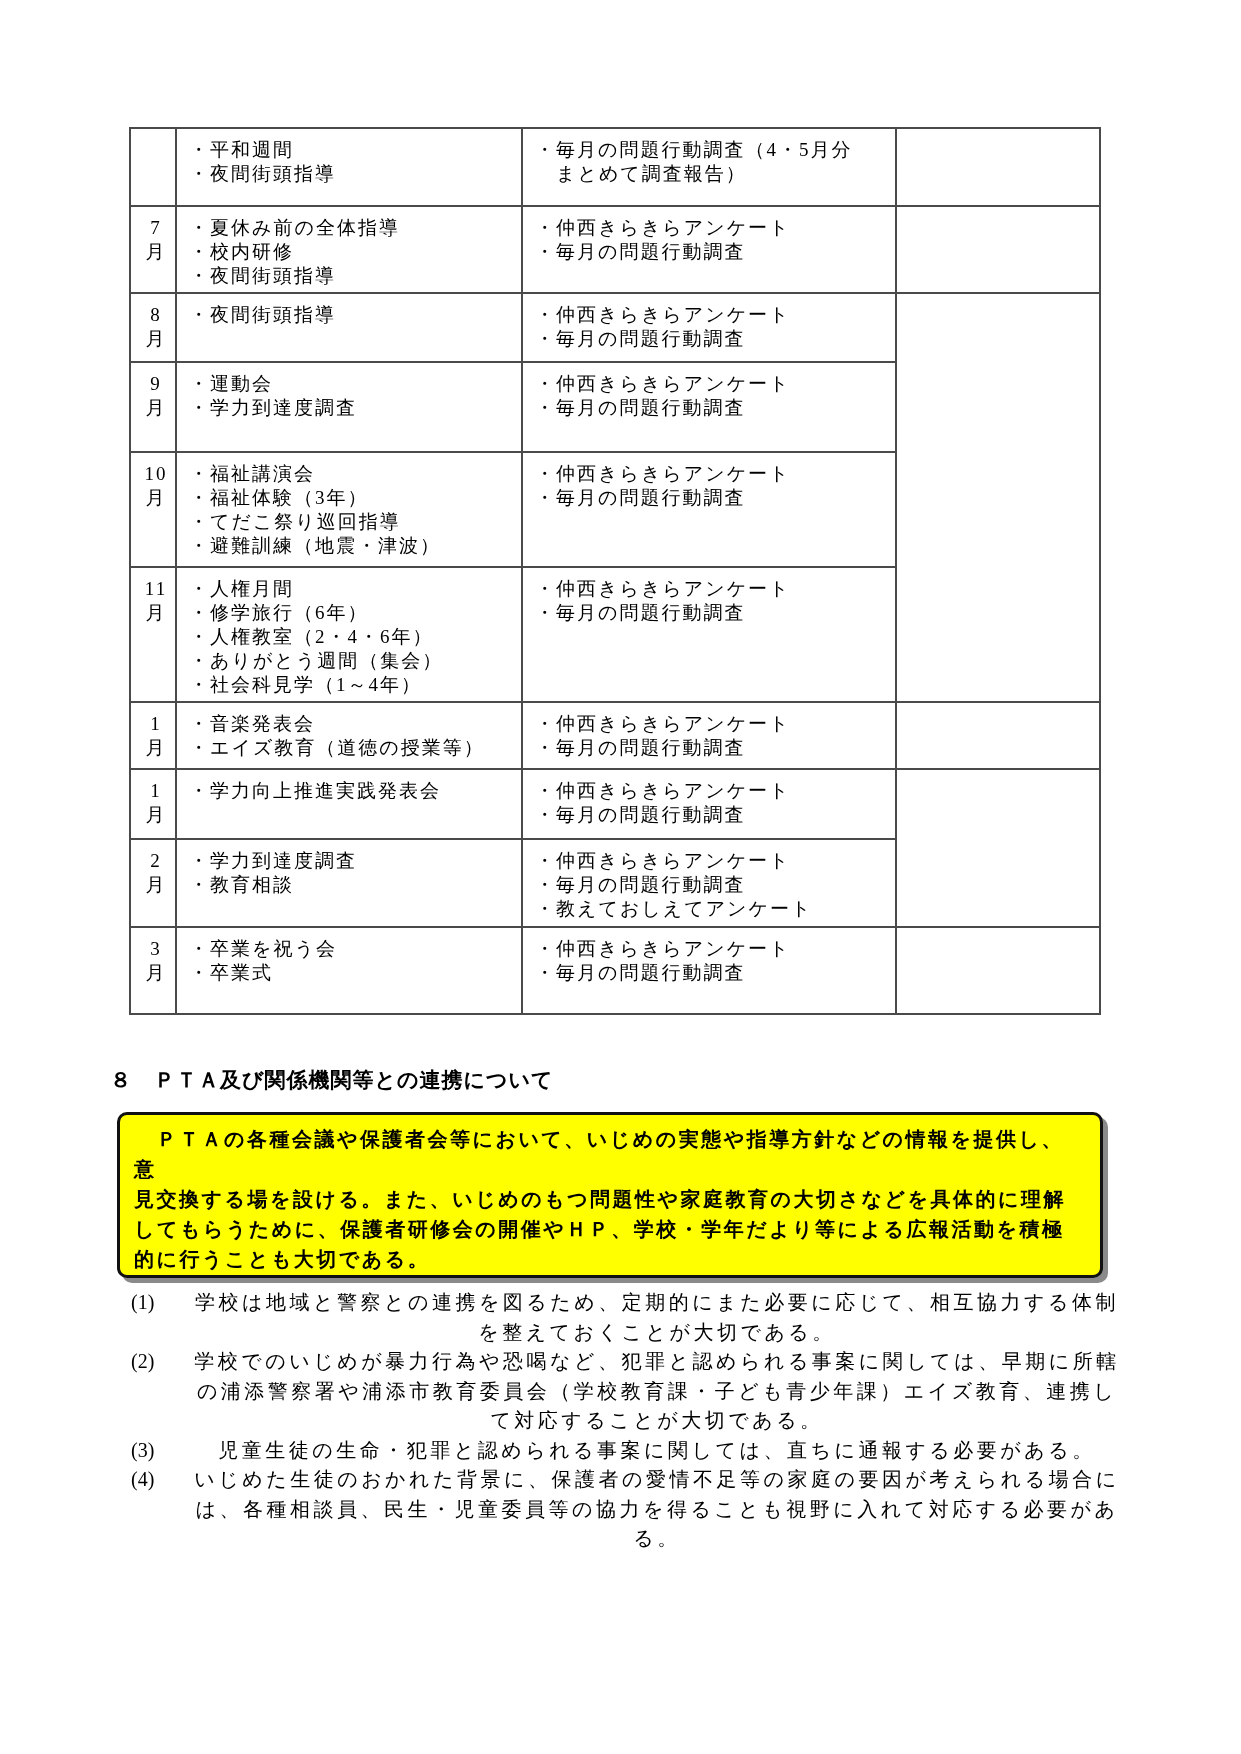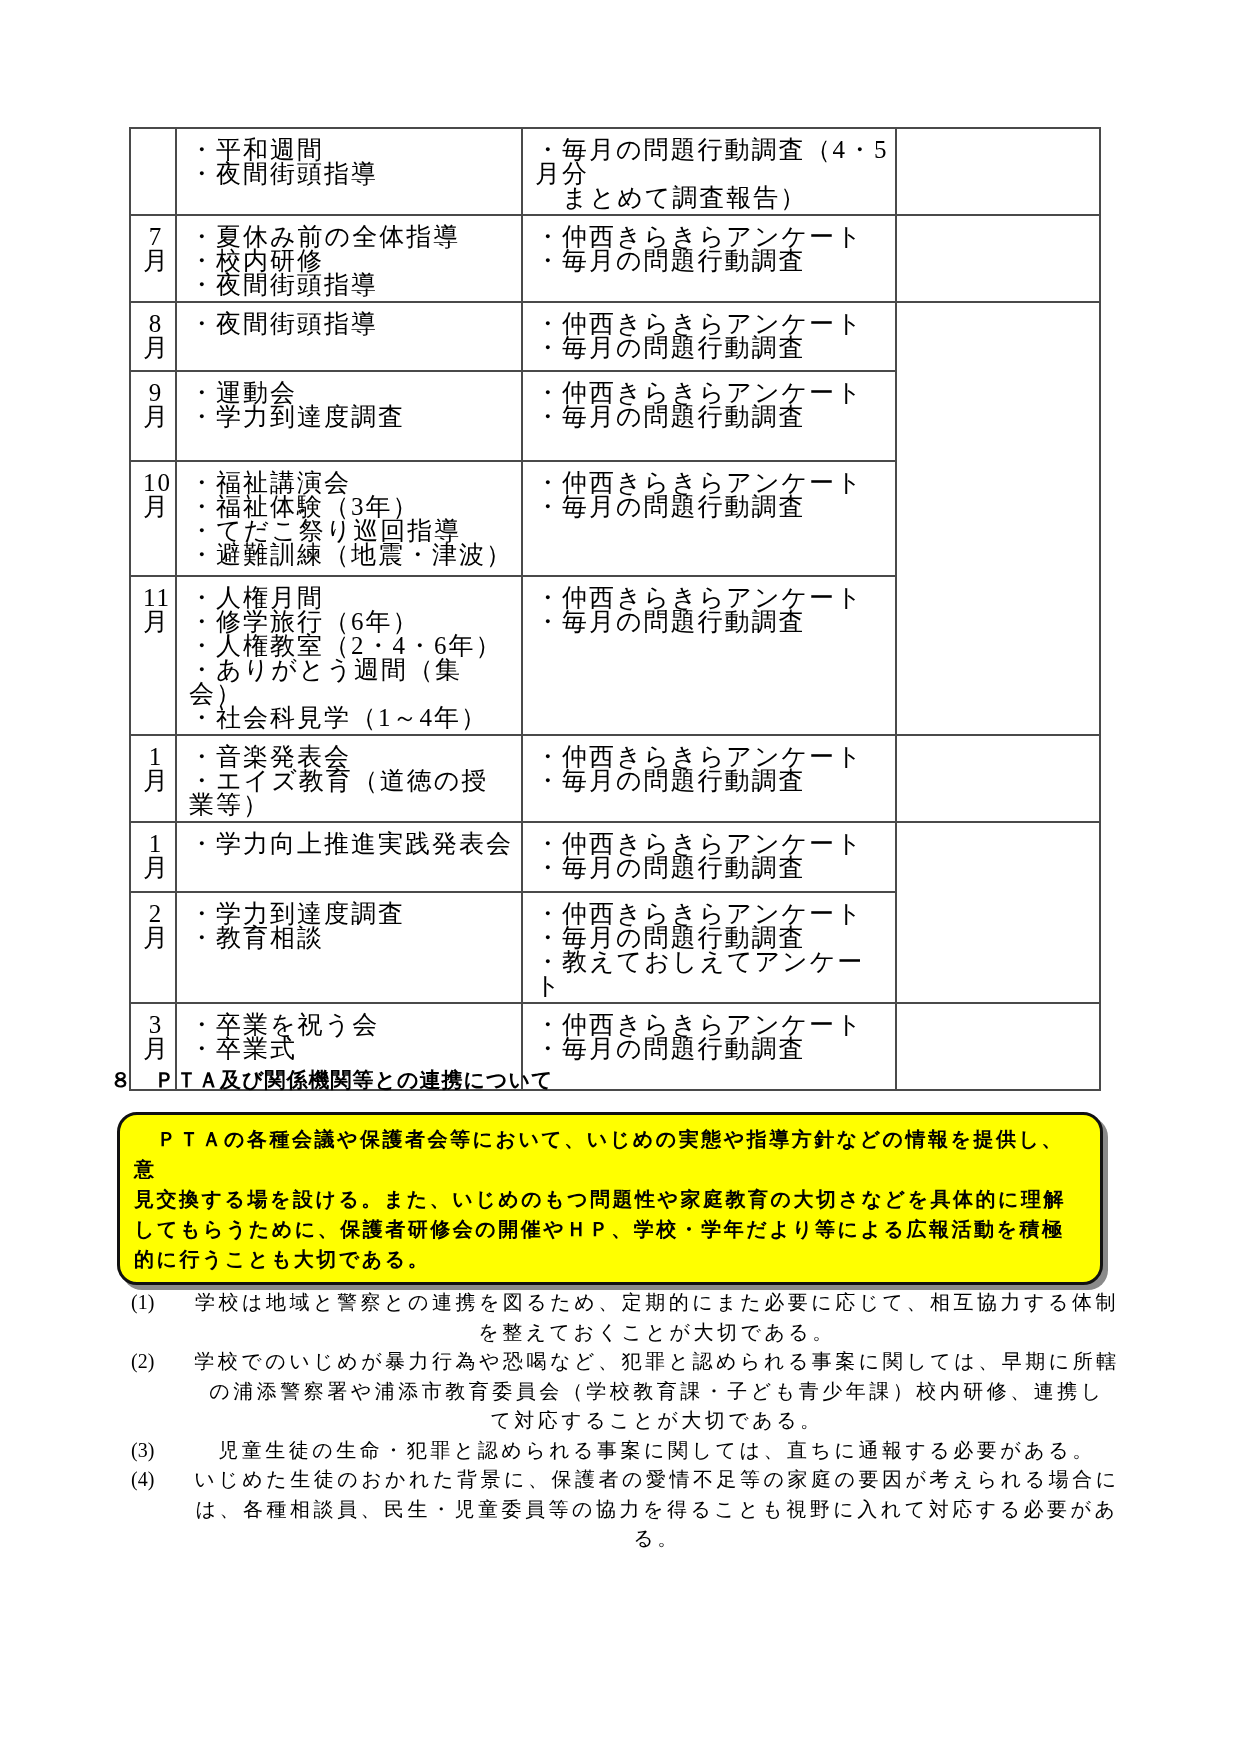--- a/index.html
+++ b/index.html
@@ -13,42 +13,42 @@
   }
   
   table.schedule {
     position:absolute; left:129px; top:127px; width:970px;
     border-collapse:collapse; table-layout:fixed;
   }
   table.schedule td {
     border:2px solid #4a4a4a;
     vertical-align:top;
     white-space:pre-line;
-    font-size:25px; line-height:24px; letter-spacing:2px;
+    font-size:19px; line-height:24px; letter-spacing:2px;
     padding:9px 6px 4px 12px;
   }
   td.col-month {
     text-align:center; padding:9px 2px 4px 2px;
     line-height:27px; letter-spacing:0;
   }
   td.col-notes { padding:0; }
   
   .heading {
     position:absolute; left:110px; top:1066px;
     font-family:"Liberation Sans","DejaVu Sans",sans-serif;
     font-size:21px; font-weight:bold; letter-spacing:1px;text-align:right;
   }
   
   .highlight {
     position:absolute; left:117px; top:1112px; width:986px;
     background:#ffff00;
     border:3px solid #111111;
-    border-radius:20px;
+    border-radius:10px;
     box-shadow:5px 5px 0 #8a8a8a;
-    padding:9px 14px 8px 14px;
+    padding:9px 14px 1px 14px;
   }
   .highlight-text {
     font-family:"Liberation Sans","DejaVu Sans",sans-serif;
     font-weight:bold;
     font-size:20px; line-height:30px; letter-spacing:2.5px;
     white-space:pre-line;
   }
   
   .items {
     position:absolute; left:131px; top:1288px; width:1008px;
@@ -175,21 +175,21 @@
 
   <div class="items" id="pta-items">
       <div class="list-item">
         <span class="item-num">(1)</span>
         <div class="item-text">学校は地域と警察との連携を図るため、定期的にまた必要に応じて、相互協力する体制
 を整えておくことが大切である。</div>
       </div>
       <div class="list-item">
         <span class="item-num">(2)</span>
         <div class="item-text">学校でのいじめが暴力行為や恐喝など、犯罪と認められる事案に関しては、早期に所轄
-の浦添警察署や浦添市教育委員会（学校教育課・子ども青少年課）校内研修、連携し
+の浦添警察署や浦添市教育委員会（学校教育課・子ども青少年課）エイズ教育、連携し
 て対応することが大切である。</div>
       </div>
       <div class="list-item">
         <span class="item-num">(3)</span>
         <div class="item-text">児童生徒の生命・犯罪と認められる事案に関しては、直ちに通報する必要がある。</div>
       </div>
       <div class="list-item">
         <span class="item-num">(4)</span>
         <div class="item-text">いじめた生徒のおかれた背景に、保護者の愛情不足等の家庭の要因が考えられる場合に
 は、各種相談員、民生・児童委員等の協力を得ることも視野に入れて対応する必要があ

